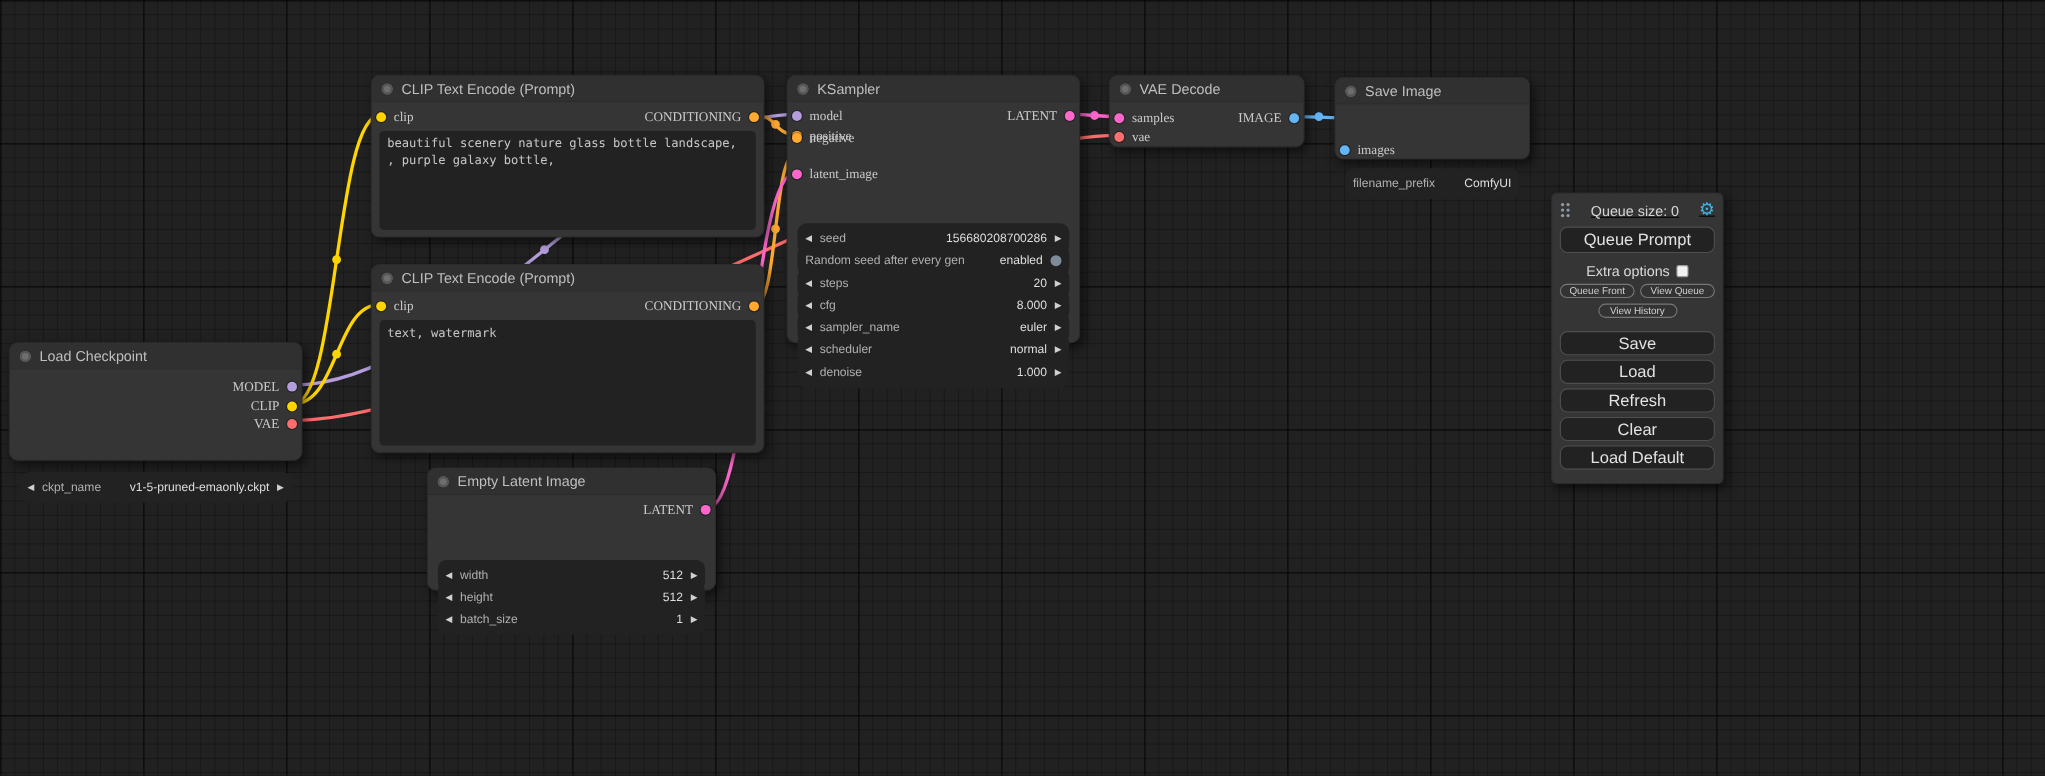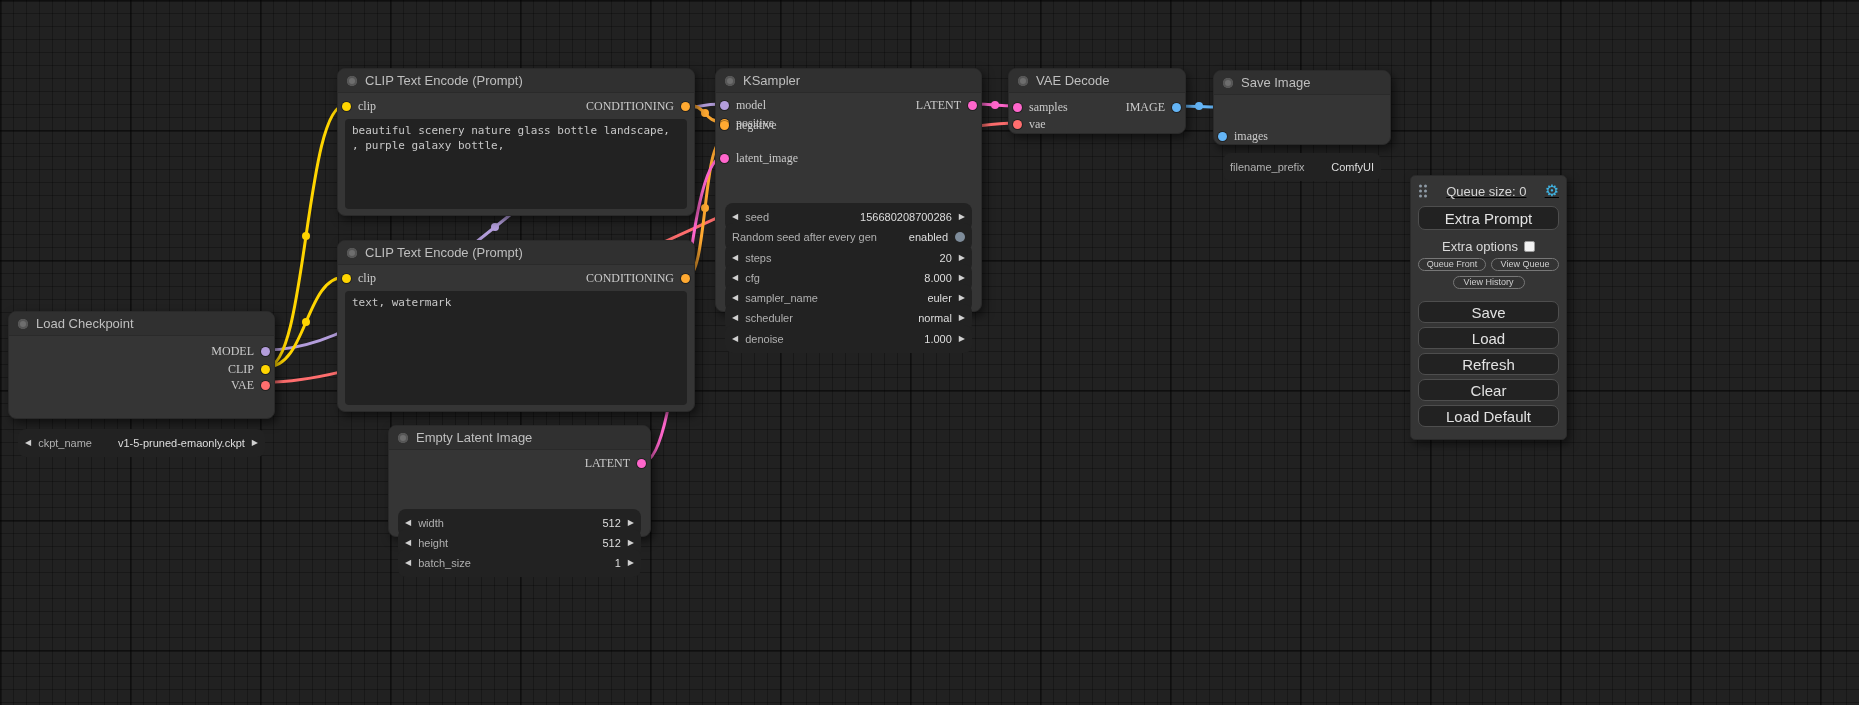--- a/index.html
+++ b/index.html
@@ -301,21 +301,21 @@
             <circle cx="7.5" cy="2" r="1.5"></circle>
           <circle cx="2.5" cy="7" r="1.5"></circle>
             <circle cx="7.5" cy="7" r="1.5"></circle>
           <circle cx="2.5" cy="12" r="1.5"></circle>
             <circle cx="7.5" cy="12" r="1.5"></circle>
         </g>
       </svg>
       <span class="queue-size">Queue size: 0</span>
       <span class="gear">⚙</span>
     </div>
-    <button class="btn big">Extra Prompt</button>
+    <button class="btn big">Queue Prompt</button>
     <div class="extra-row">
       <span class="extra-label">Extra options</span>
       <span class="checkbox"></span>
     </div>
     <div class="pill-row">
       <button class="pill">Queue Front</button>
       <button class="pill">View Queue</button>
     </div>
     <div class="pill-row">
       <button class="pill fixed">View History</button>

